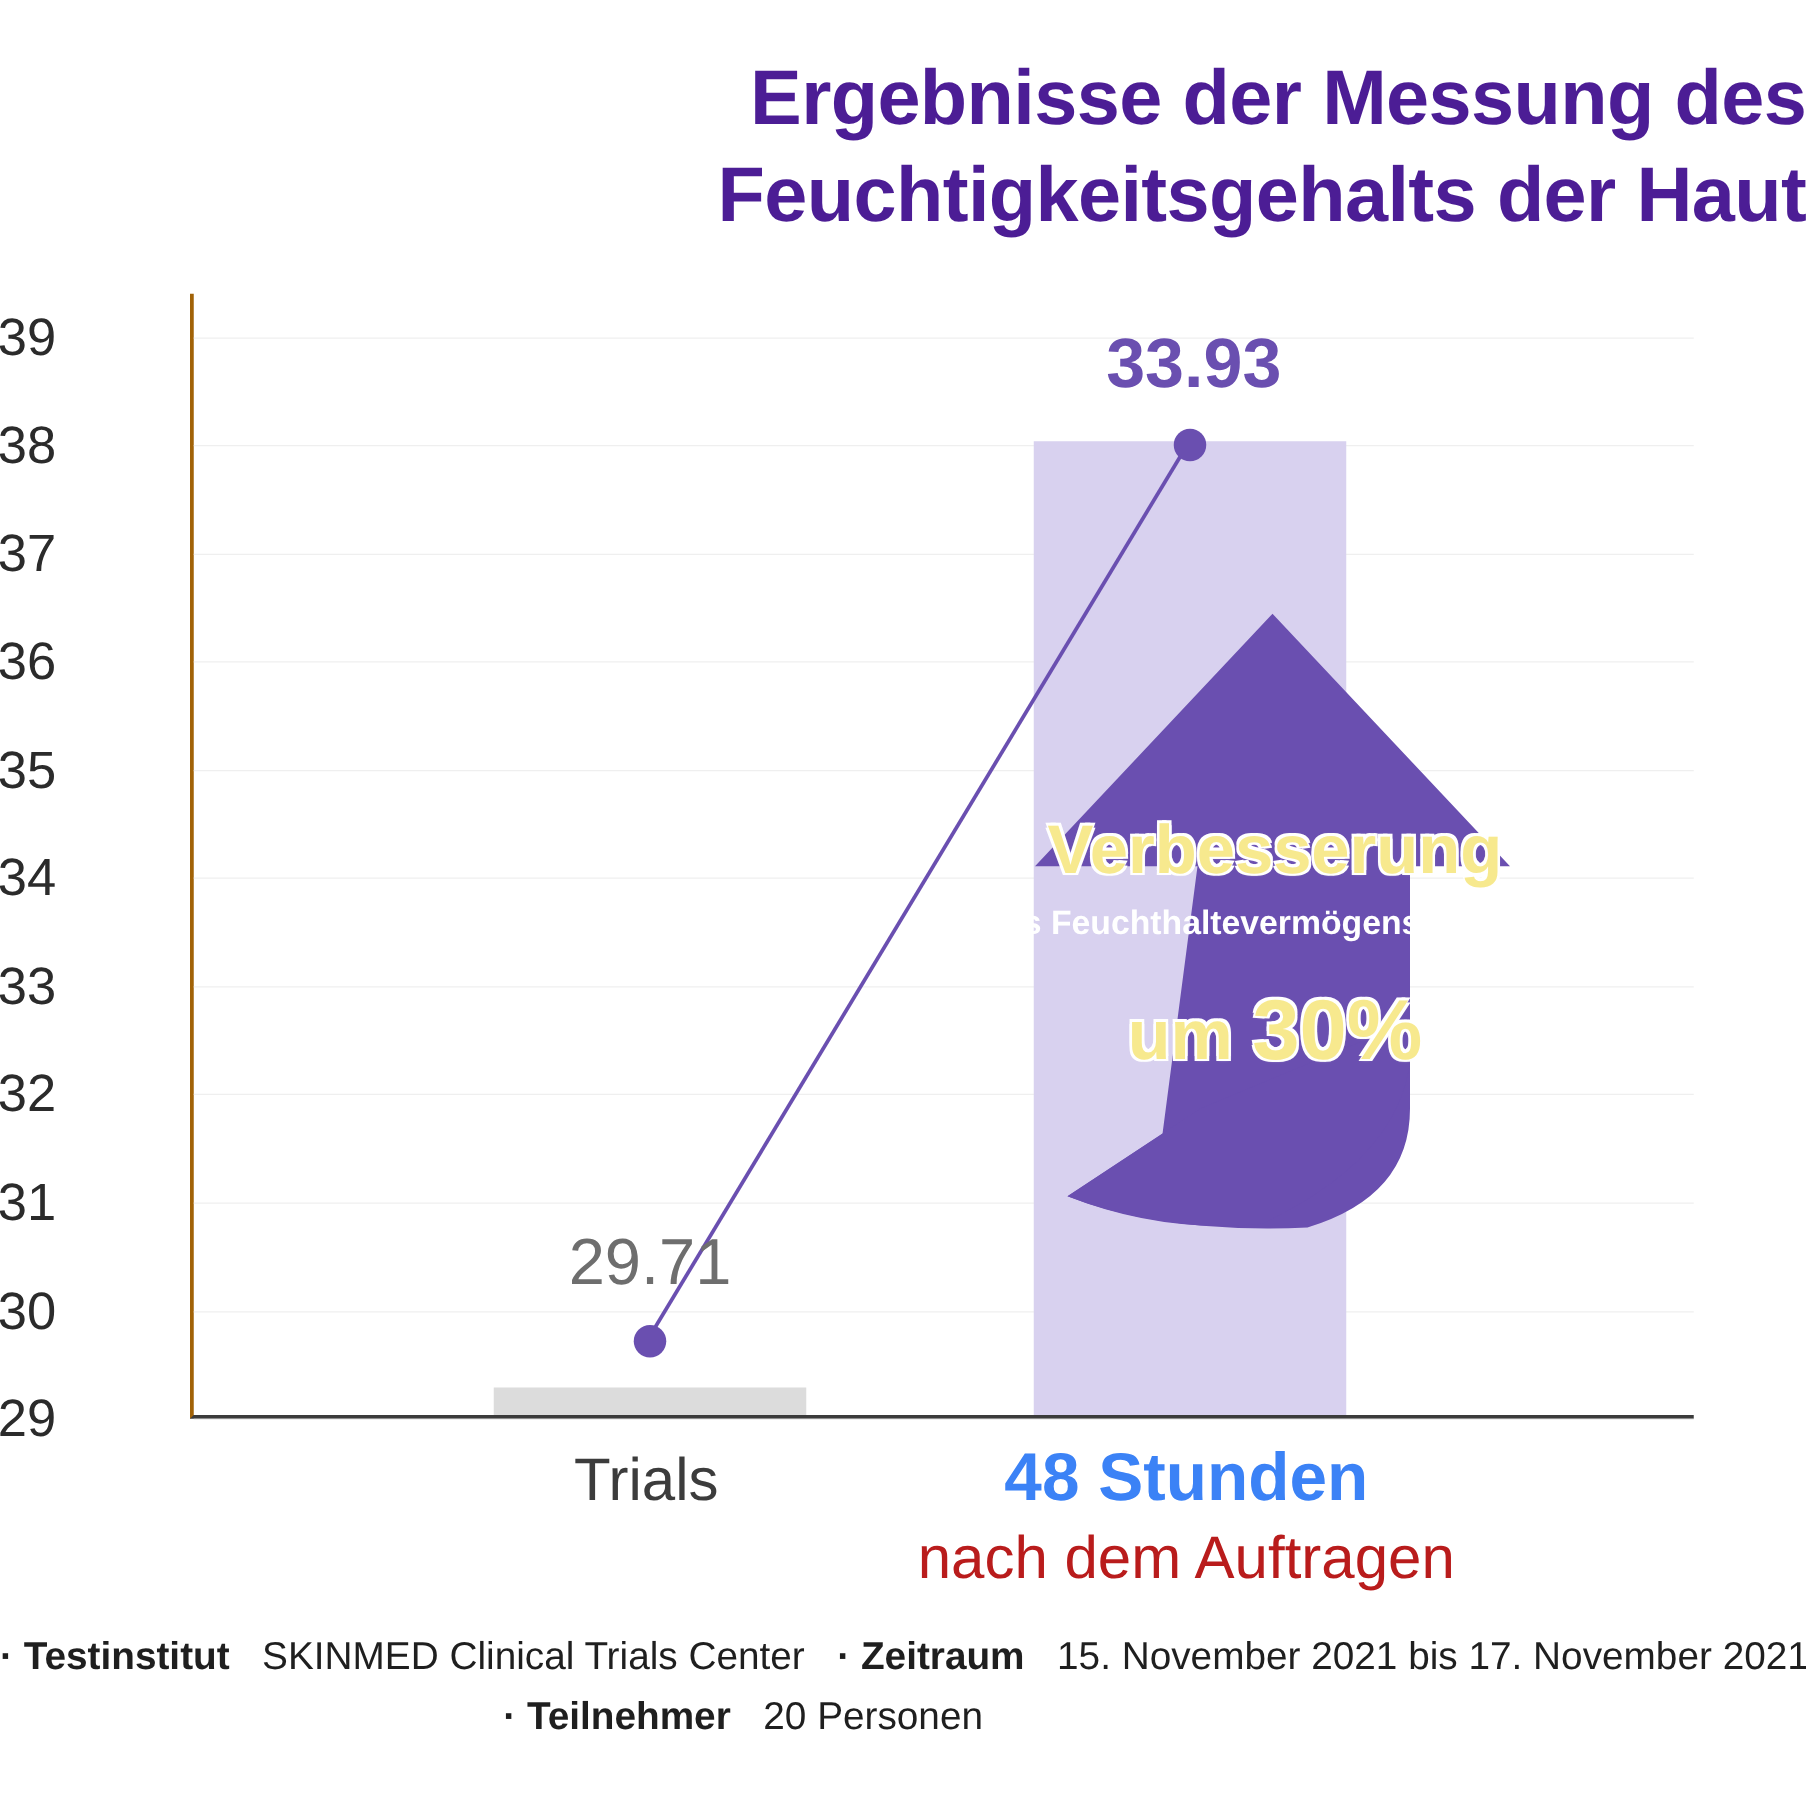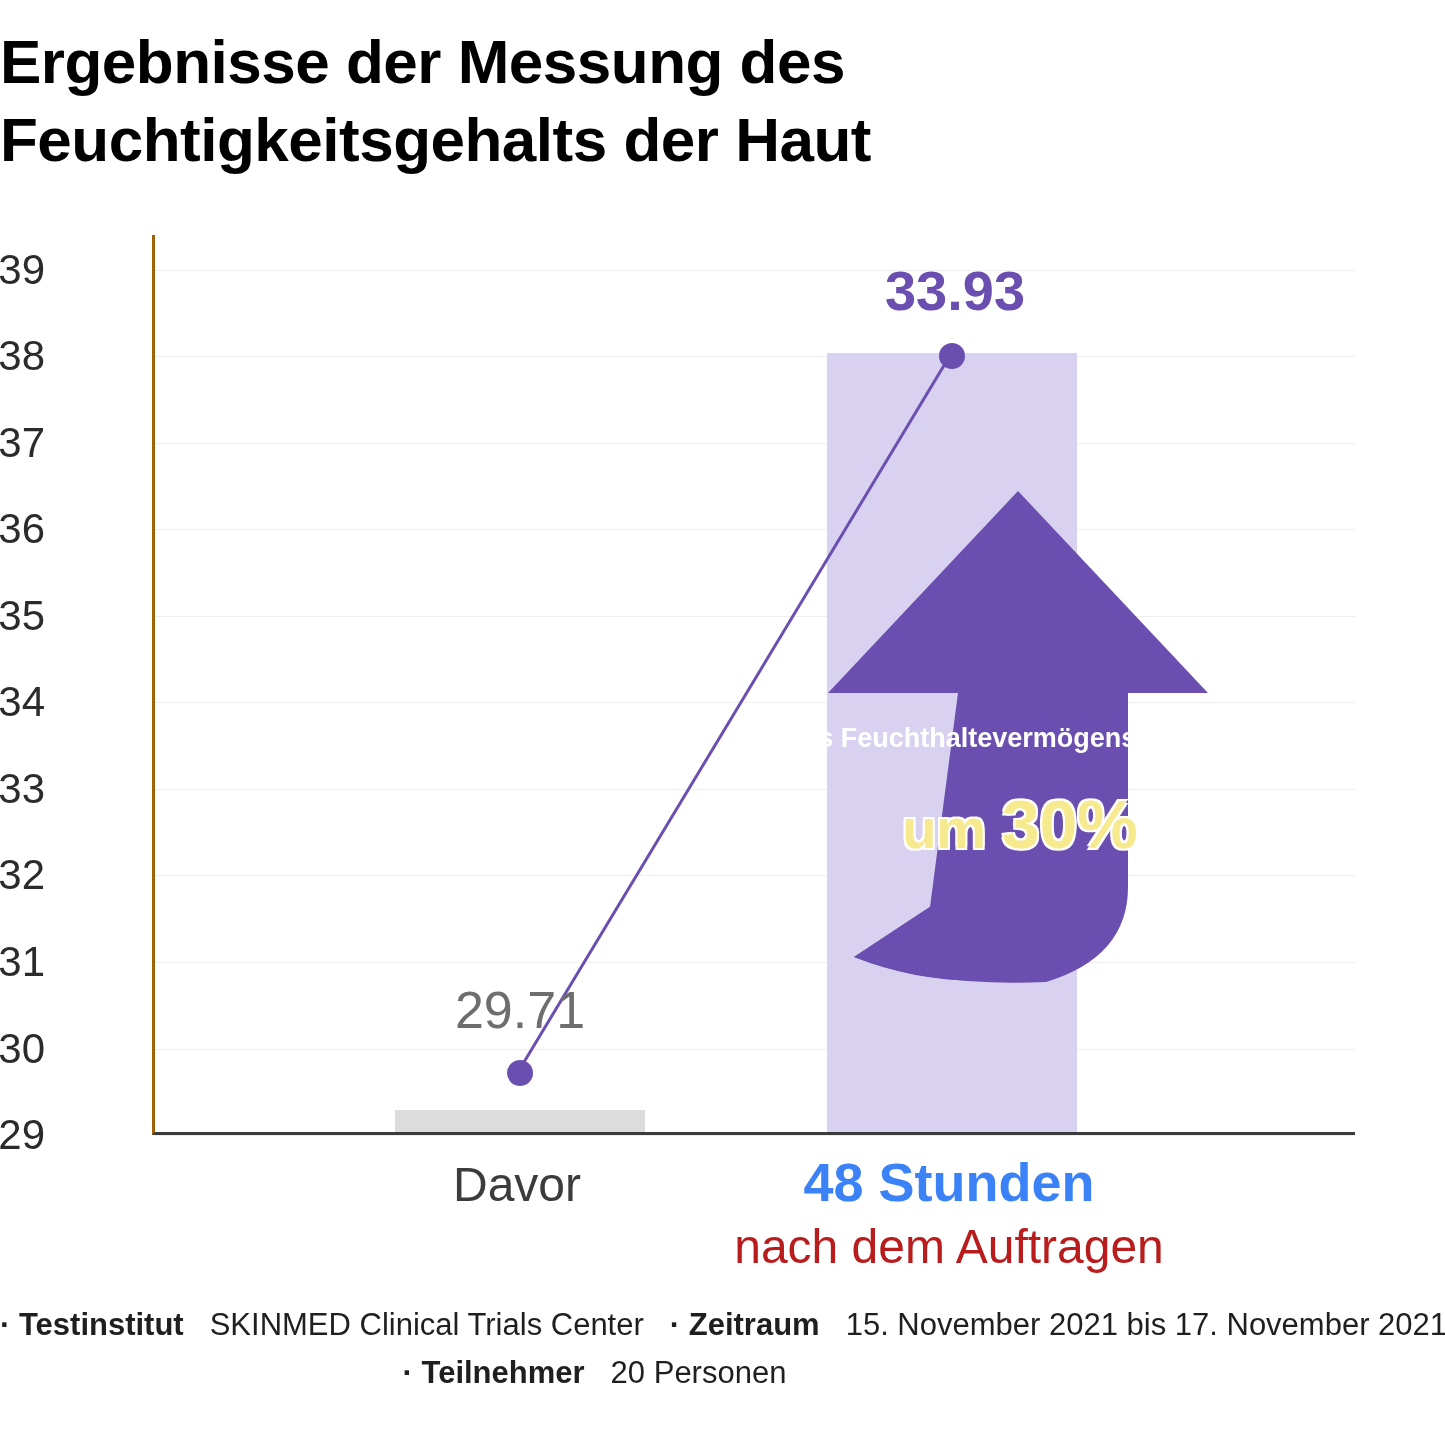--- a/index.html
+++ b/index.html
@@ -12,29 +12,29 @@
     height: 1445px;
     font-family: "Liberation Sans", sans-serif;
     color: #111111;
     overflow: hidden;
     position: relative;
   }
 
   
   .title {
     position: absolute;
-    top: 23px;
+    top: 40px;
     left: 0;
     width: 1445px;
-    text-align: left;
+    text-align: right;
     font-size: 62px;
     line-height: 1.25;
     font-weight: 600;
     letter-spacing: -0.5px;
-    color: #000000;
+    color: #4c1d95;
   }
   .title .line { display: block; }
 
   
   .chart {
     position: absolute;
     left: 0;
     top: 225px;
     width: 1445px;
     height: 1085px;
@@ -250,30 +250,31 @@
     </svg>
 
     <div class="dot" style="left:365px; top:838px;"></div>
     <div class="dot" style="left:797px; top:121px;"></div>
 
     <div class="val-label val-before" style="left:365px; top:775px;">29.71</div>
     <div class="val-label val-after" style="left:800px; top:55px;">33.93</div>
   </div>
 
   <div class="xlabels">
-    <div class="xlab xlab-before" style="left:365px;">Davor</div>
+    <div class="xlab xlab-before" style="left:365px;">Trials</div>
     <div class="xlab xlab-after-1" style="left:797px;">48 Stunden</div>
     <div class="xlab xlab-after-2" style="left:797px;">nach dem Auftragen</div>
   </div>
 
   <div class="callout">
     <svg width="420" height="500" viewBox="0 0 420 500">
       <path d="M208 4 L398 206 L318 206 L318 400 Q318 470 236 495 Q120 500 44 470 L120 420 L148 206 L18 206 Z" fill="#6a4fb0"></path>
       <path d="M318 330 Q330 430 200 492 Q120 500 44 470 L150 400 Z" fill="#6a4fb0"></path>
     </svg>
+    <div class="ct-main">Verbesserung</div>
     <div class="ct-sub">des Feuchthaltevermögens der Haut</div>
     <div class="ct-pct">
       <span class="um">um </span><span>30%</span>
     </div>
   </div>
 
 </div>
 
 <div class="footnotes">
   <span class="fn-line">

